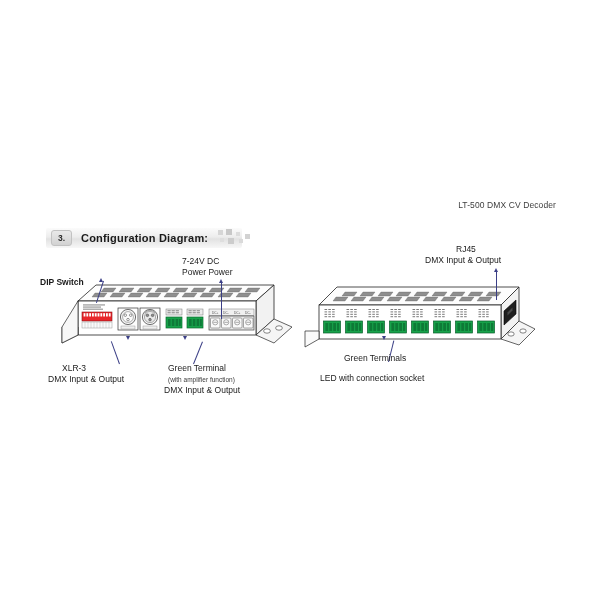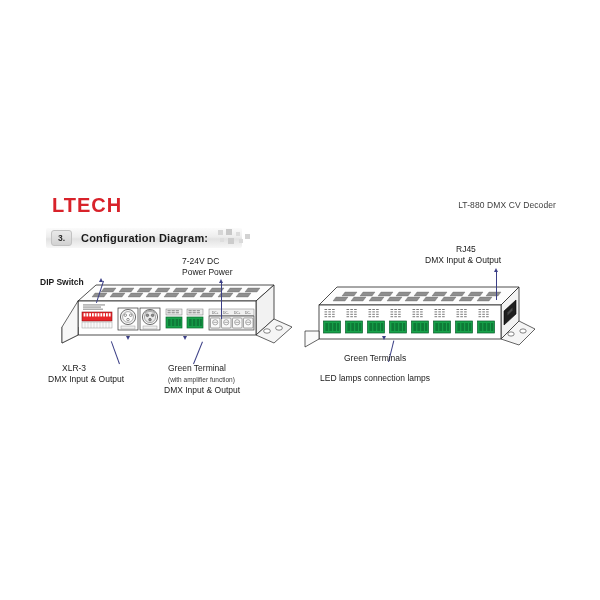--- a/index.html
+++ b/index.html
@@ -69,22 +69,21 @@
 
   
   .device{position:absolute;}
   .dev-svg{display:block;overflow:visible;}
 </style>
 </head>
 <body>
 
 <div id="page">
 
-  <div class="logo">LTECH</div>
-  <div class="doc-title">LT-880 DMX CV Decoder</div>
+  <div class="doc-title">LT-500 DMX CV Decoder</div>
 
   <div class="section-bar">
     <div class="section-num">3.</div>
     <div class="section-title">Configuration Diagram:</div>
   </div>
   <div class="deco">
     <i style="left:0px;top:1px;width:5px;height:5px;background:#d6d6d6"></i>
     <i style="left:8px;top:0px;width:6px;height:6px;background:#c8c8c8"></i>
     <i style="left:18px;top:3px;width:4px;height:4px;background:#dcdcdc"></i>
     <i style="left:2px;top:9px;width:4px;height:4px;background:#dedede"></i>
@@ -511,15 +510,15 @@
   <div class="lbl" style="left:48px;top:374px;width:122px;">DMX Input &amp; Output</div>
 
   <div class="lbl" style="left:168px;top:363px;width:104px;">Green Terminal</div>
   <div class="lbl sub" style="left:168px;top:374px;width:104px;">(with amplifier function)</div>
   <div class="lbl" style="left:164px;top:385px;width:112px;">DMX Input &amp; Output</div>
 
   <div class="lbl" style="left:456px;top:244px;width:80px;">RJ45</div>
   <div class="lbl" style="left:425px;top:255px;width:142px;">DMX Input &amp; Output</div>
 
   <div class="lbl" style="left:344px;top:353px;width:110px;">Green Terminals</div>
-  <div class="lbl" style="left:320px;top:373px;width:158px;">LED lamps connection lamps</div>
+  <div class="lbl" style="left:320px;top:373px;width:158px;">LED with connection socket</div>
 
 </div>
 
 </body></html>

